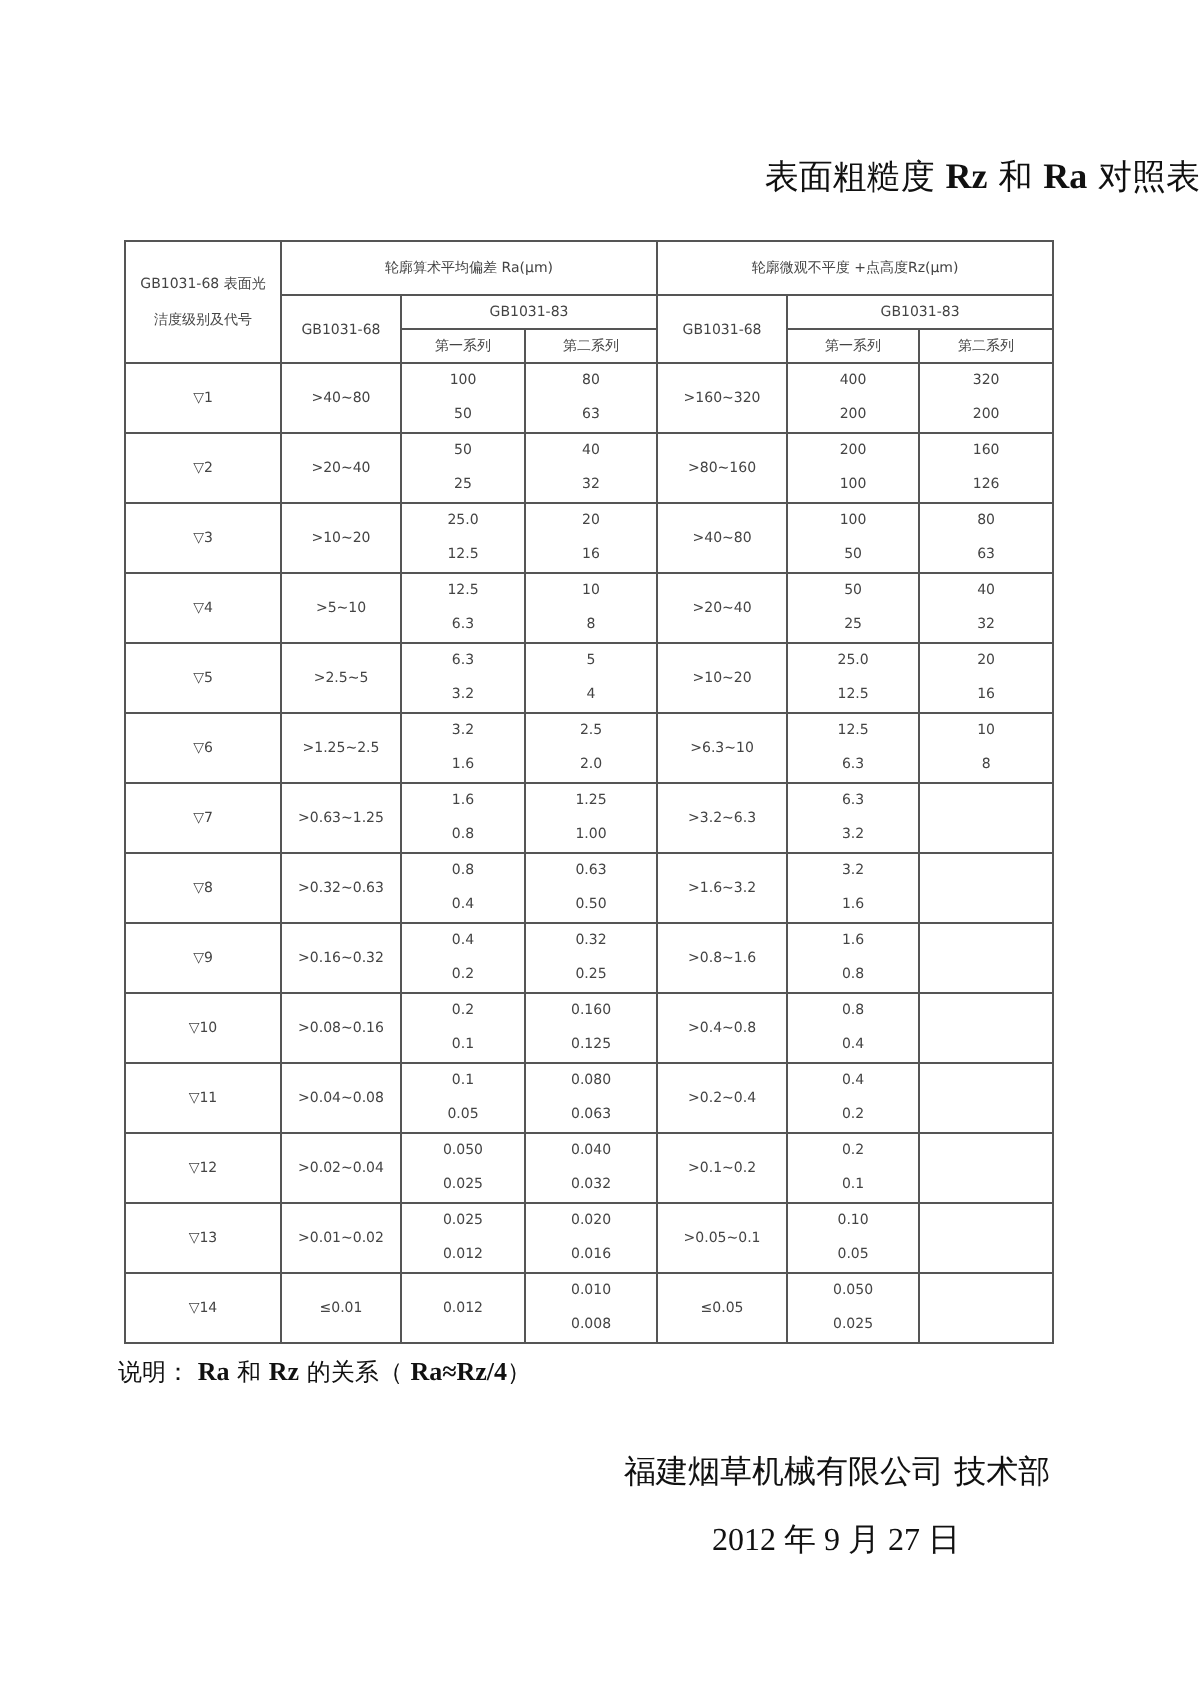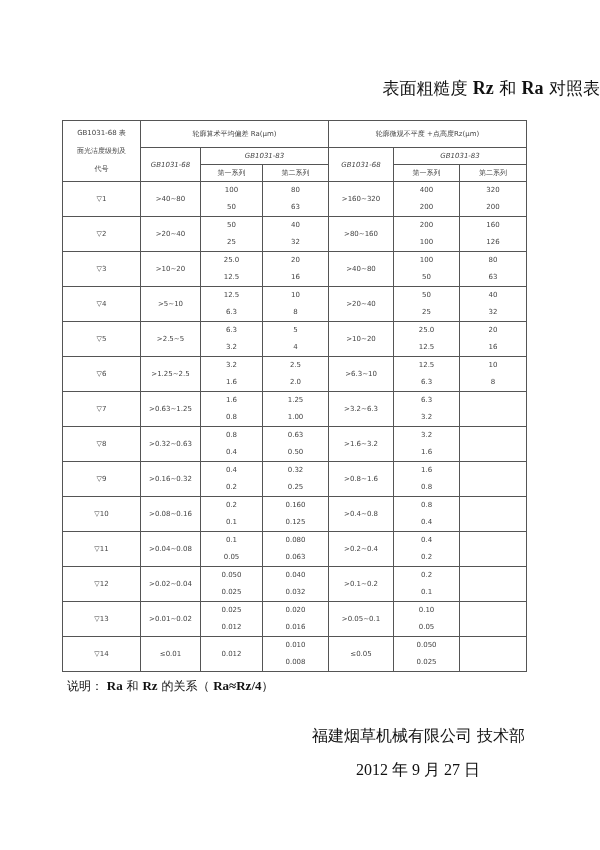--- a/index.html
+++ b/index.html
@@ -2,25 +2,25 @@
 <html><head>
 <meta charset="utf-8">
 <style>
   html, body { margin: 0; padding: 0; background: #ffffff; }
   body { width: 600px; height: 850px; position: relative; overflow: hidden; font-family: "DejaVu Serif", serif; color: #111; }
   .title { position: absolute; top: 77px; left: 0; width: 600px; text-align: right; font-size: 17px; font-family: "DejaVu Serif", serif; }
   .title b { font-family: "Liberation Serif", serif; font-weight: bold; font-size: 18px; }
   table.grid { position: absolute; top: 120px; left: 62px; width: 464px; border-collapse: collapse; table-layout: fixed; font-family: "DejaVu Sans", sans-serif; font-size: 7px; color: #444; }
   table.grid td { border: 1px solid #555; text-align: center; vertical-align: middle; padding: 0; }
   .hdr1 td { height: 26px; }
-  .hdr2 td { height: 16px; font-style: italic; }
+  .hdr2 td { height: 16px; }
   .hdr3 td { height: 16px; }
   .vals { line-height: 17px; }
   .body-row td { height: 33px; }
-  .note { position: absolute; top: 678px; left: 67px; font-size: 12px; font-family: "DejaVu Serif", serif; }
+  .note { position: absolute; top: 678px; left: 59px; font-size: 12px; font-family: "DejaVu Serif", serif; }
   .note b { font-family: "Liberation Serif", serif; font-weight: bold; font-size: 13px; }
   .company { position: absolute; top: 726px; left: 312px; font-size: 16px; font-family: "DejaVu Serif", serif; }
   .date { position: absolute; top: 760px; left: 356px; font-size: 16px; font-family: "Liberation Serif", serif; }
 </style>
 </head>
 <body>
 
 <div class="title">
   <span>表面粗糙度</span>
   <b>Rz</b>
@@ -34,21 +34,21 @@
     <col style="width:78px">
       <col style="width:60px">
       <col style="width:62px">
       <col style="width:66px">
       <col style="width:65px">
       <col style="width:66px">
       <col style="width:67px">
   </colgroup>
   <tbody id="tbody">
     <tr class="hdr1">
-      <td rowspan="3" style="line-height:18px;padding:0 13px;">GB1031-68 表面光洁度级别及代号</td>
+      <td rowspan="3" style="line-height:18px;padding:0 4px;">GB1031-68 表面光洁度级别及代号</td>
       <td colspan="3">轮廓算术平均偏差 Ra(μm)</td>
       <td colspan="3">轮廓微观不平度 +点高度Rz(μm)</td>
     </tr>
     <tr class="hdr2">
       <td rowspan="2">GB1031-68</td>
       <td colspan="2">GB1031-83</td>
       <td rowspan="2">GB1031-68</td>
       <td colspan="2">GB1031-83</td>
     </tr>
     <tr class="hdr3">

